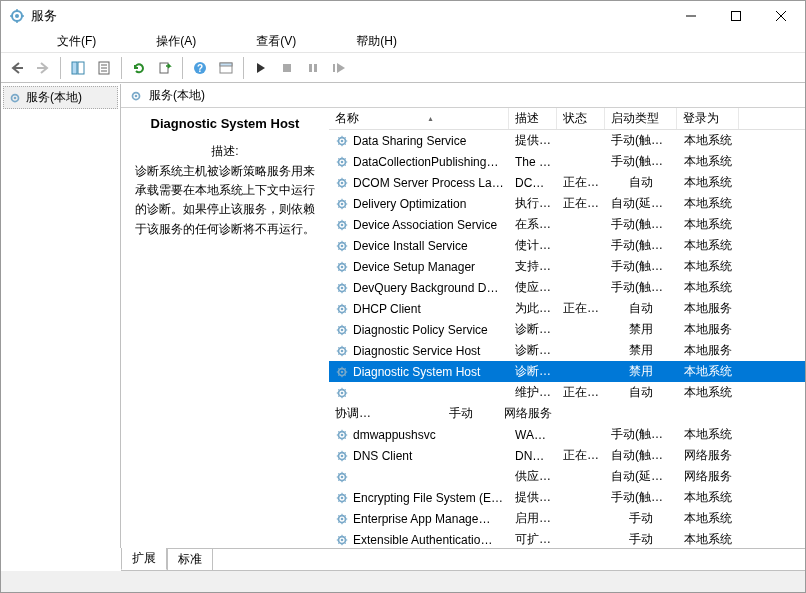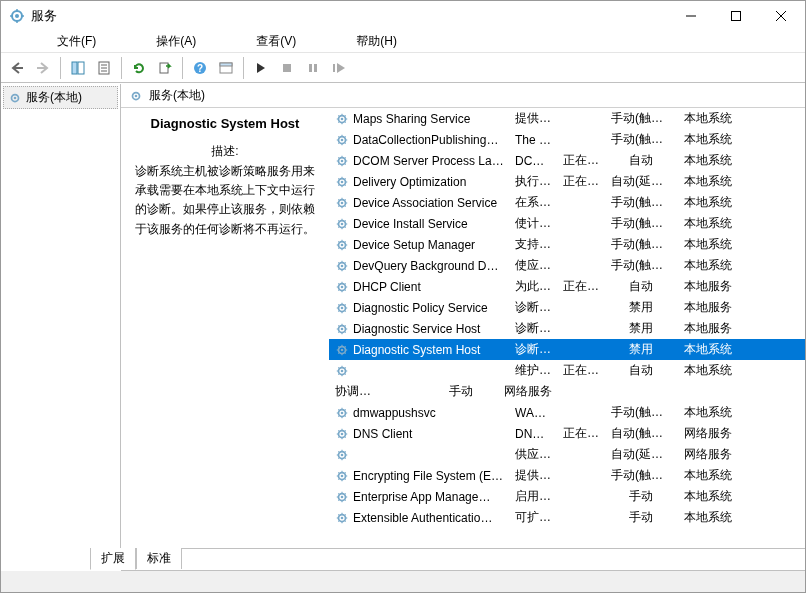--- a/index.html
+++ b/index.html
@@ -31,21 +31,21 @@
 .row { display: flex; height: 21px; align-items: center; font-size: 12px; white-space: nowrap; }
 .row .cell { padding: 0 6px; overflow: hidden; text-overflow: ellipsis; }
 .row .namecell { display: flex; align-items: center; gap: 4px; }
 .row.selected { background: #0078d7; color: #fff; }
 .gearicon { width: 14px; height: 14px; flex-shrink: 0; }
 .c-name { width: 180px; }
 .c-desc { width: 48px; }
 .c-status { width: 48px; }
 .c-start { width: 72px; }
 .c-logon { width: 62px; }
-.tabs { display: flex; align-items: flex-start; height: 22px; border-top: 1px solid #c0c0c0; background: #fff; padding-left: 89px; position: relative; }
+.tabs { display: flex; align-items: center; height: 22px; border-top: 1px solid #c0c0c0; background: #fff; padding-left: 120px; position: relative; }
 .tabs::before { content: ""; position: absolute; left: 0; top: -1px; width: 120px; height: 23px; background: #fff; border-right: 1px solid #c0c0c0; }
 .tabs .tab { padding: 2px 10px; border: 1px solid #c0c0c0; border-top: none; border-bottom: none; font-size: 12px; background: #fff; margin-top: -1px; position: relative; }
 .tabs .tab.active { background: #fff; border-bottom: 1px solid #fff; }
 .statusbar { height: 22px; border-top: 1px solid #c0c0c0; background: #f0f0f0; }
 svg { display: block; }
 </style>
 </head>
 <body>
 
 <div class="titlebar">
@@ -188,40 +188,50 @@
         </span>
       <span>服务(本地)</span>
     </div>
     <div class="detailarea">
       <div class="detailpane">
         <div class="svcname">Diagnostic System Host</div>
         <div class="desclabel">描述:</div>
         <div class="desc">诊断系统主机被诊断策略服务用来承载需要在本地系统上下文中运行的诊断。如果停止该服务，则依赖于该服务的任何诊断将不再运行。</div>
       </div>
       <div class="listpane">
+        <div class="listheader">
+          <div class="col c-name">
+              <span>名称</span>
+              <span class="sortind">▴</span>
+            </div>
+          <div class="col c-desc">描述</div>
+          <div class="col c-status">状态</div>
+          <div class="col c-start">启动类型</div>
+          <div class="col c-logon">登录为</div>
+        </div>
         <div class="listbody" id="listbody">
             <div class="row">
               <div class="cell c-name namecell">
                 <span>
                   <svg class="gearicon" viewBox="0 0 16 16">
                     <circle cx="8" cy="8" r="4" fill="none" stroke="#7aa9c9" stroke-width="2"></circle>
                     <circle cx="8" cy="8" r="1.5" fill="#7aa9c9"></circle>
                     <g stroke="#7aa9c9" stroke-width="1.2">
                       <line x1="8" y1="2" x2="8" y2="4"></line>
                       <line x1="8" y1="12" x2="8" y2="14"></line>
                       <line x1="2" y1="8" x2="4" y2="8"></line>
                       <line x1="12" y1="8" x2="14" y2="8"></line>
                       <line x1="3.8" y1="3.8" x2="5.2" y2="5.2"></line>
                       <line x1="10.8" y1="10.8" x2="12.2" y2="12.2"></line>
                       <line x1="3.8" y1="12.2" x2="5.2" y2="10.8"></line>
                       <line x1="10.8" y1="5.2" x2="12.2" y2="3.8"></line>
                     </g>
                   </svg>
                 </span>
-                <span>Maps Sharing Service</span>
+                <span>Data Sharing Service</span>
               </div>
               <div class="cell c-desc">提供…</div>
               <div class="cell c-status"></div>
               <div class="cell c-start">手动(触发…</div>
               <div class="cell c-logon">本地系统</div>
             </div>
             <div class="row">
               <div class="cell c-name namecell">
                 <span>
                   <svg class="gearicon" viewBox="0 0 16 16">

